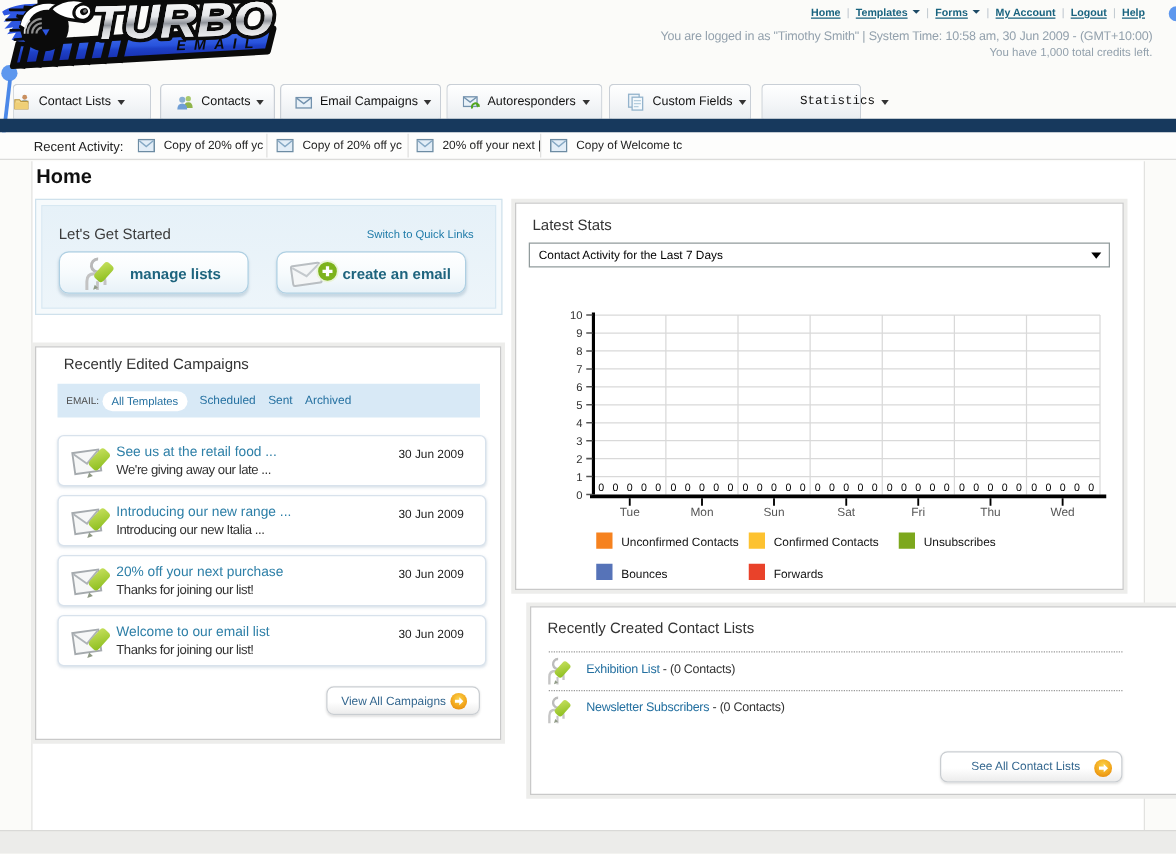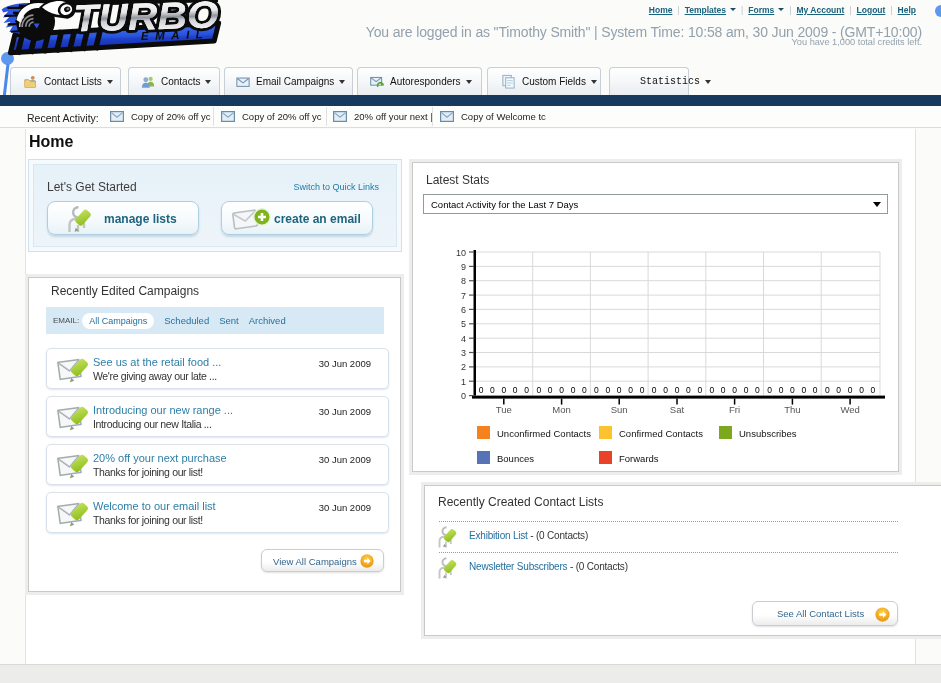--- a/index.html
+++ b/index.html
@@ -4,21 +4,21 @@
 <style>
 * { margin:0; padding:0; box-sizing:border-box; }
 html,body { width:941px; height:683px; background:#fbfbf9; font-family:"Liberation Sans",sans-serif; overflow:hidden; }
 #page { position:relative; width:941px; height:683px; }
 .abs { position:absolute; }
 
 
 #hlinks { top:5px; right:25px; font-size:8.5px; white-space:nowrap; }
 #hlinks a { color:#19637f; text-decoration:underline; font-weight:bold; }
 #hlinks .sep { color:#b9c2ca; margin:0 5px; }
-#hl2 { top:24px; right:19px; font-size:14px; letter-spacing:-0.15px; color:#93a1ad; }
+#hl2 { top:24px; right:19px; font-size:10px; letter-spacing:-0.15px; color:#93a1ad; }
 #hl3 { top:37px; right:19px; font-size:9.2px; color:#93a1ad; }
 #hcirc { top:5px; right:-6px; width:12px; height:12px; border-radius:50%; background:#5d97ee; }
 .caret { display:inline-block; width:0; height:0; border-left:3px solid transparent; border-right:3px solid transparent; border-top:3.5px solid #1d4a66; vertical-align:2px; margin-left:4px; }
 
 
 #pin { top:52px; left:1px; width:13px; height:13px; border-radius:50%; background:#5d97ee; }
 
 
 .tab { top:67px; height:28px; background:linear-gradient(#ffffff,#f4f6f8 55%,#e9edf1); border:1px solid #c9cfd6; border-bottom:none; border-radius:4px 4px 0 0; font-size:12px; color:#111; display:flex; align-items:center; white-space:nowrap; }
 .tab .tcaret { width:0; height:0; border-left:3.5px solid transparent; border-right:3.5px solid transparent; border-top:4px solid #333; margin-left:5px; }
@@ -155,21 +155,21 @@
         <path d="M40 10 C48 2 62 0 70 4 L76 12 C77 17 73 21 68 22 L56 20 C48 18 42 15 40 10 Z" fill="#0b0b0b"></path>
         <path d="M43 10 C50 4 61 2.5 68 6 L72 12 C72.5 15.5 70 18 66 19 L57 17.5 C51 16 46 13.5 43 10 Z" fill="#ffffff"></path>
         <ellipse cx="67" cy="13" rx="8.5" ry="7.5" transform="rotate(-20 67 13)" fill="#0b0b0b"></ellipse>
         <ellipse cx="67" cy="13" rx="6" ry="5.2" transform="rotate(-20 67 13)" fill="#ffffff"></ellipse>
         <ellipse cx="68" cy="12.6" rx="3.2" ry="2.7" transform="rotate(-20 68 12.6)" fill="#0b0b0b"></ellipse>
         <ellipse cx="68.7" cy="12.2" rx="1.6" ry="1.3" transform="rotate(-20 68.7 12.2)" fill="#777"></ellipse>
       </g>
     </g>
   </svg>
 
-  <div class="abs tab" style="left:10px; width:111px; padding-left:13px;"><svg width="14" height="14" viewBox="0 0 16 16">
+  <div class="abs tab" style="left:10px; width:111px; "><svg width="14" height="14" viewBox="0 0 16 16">
         <use href="#i-clists"></use>
       </svg>Contact Lists<span class="tcaret"></span></div>
   <div class="abs tab" style="left:128px; width:92px; padding-left:12px;"><svg width="14" height="14" viewBox="0 0 16 16">
         <use href="#i-contacts"></use>
       </svg>Contacts<span class="tcaret"></span></div>
   <div class="abs tab" style="left:357px; width:125px; padding-left:12px;"><svg width="14" height="14" viewBox="0 0 16 16">
         <use href="#i-auto"></use>
       </svg>Autoresponders<span class="tcaret"></span></div>
   <div class="abs tab" style="left:224px; width:129px; padding-left:11px;"><svg width="14" height="14" viewBox="0 0 16 16">
         <use href="#i-email"></use>
@@ -218,21 +218,21 @@
           <use href="#i-envplus"></use>
         </svg>
       <span style="left:52px">create an email</span>
     </div>
   </div>
 
   <div class="abs panel" id="campaigns">
     <h2>Recently Edited Campaigns</h2>
     <div id="showbar">
         <span class="sh">EMAIL:</span>
-        <span class="pill">All Campaigns</span>
+        <span class="pill">All Templates</span>
         <a href="#">Scheduled</a>
         <a href="#">Sent</a>
         <a href="#">Archived</a>
       </div>
     <div class="crow" style="top:70px">
         <svg width="36" height="32" viewBox="0 0 36 32">
           <use href="#i-envpen"></use>
         </svg>
         <div class="t">See us at the retail food ...</div>
         <div class="s">We're giving away our late ...</div>

